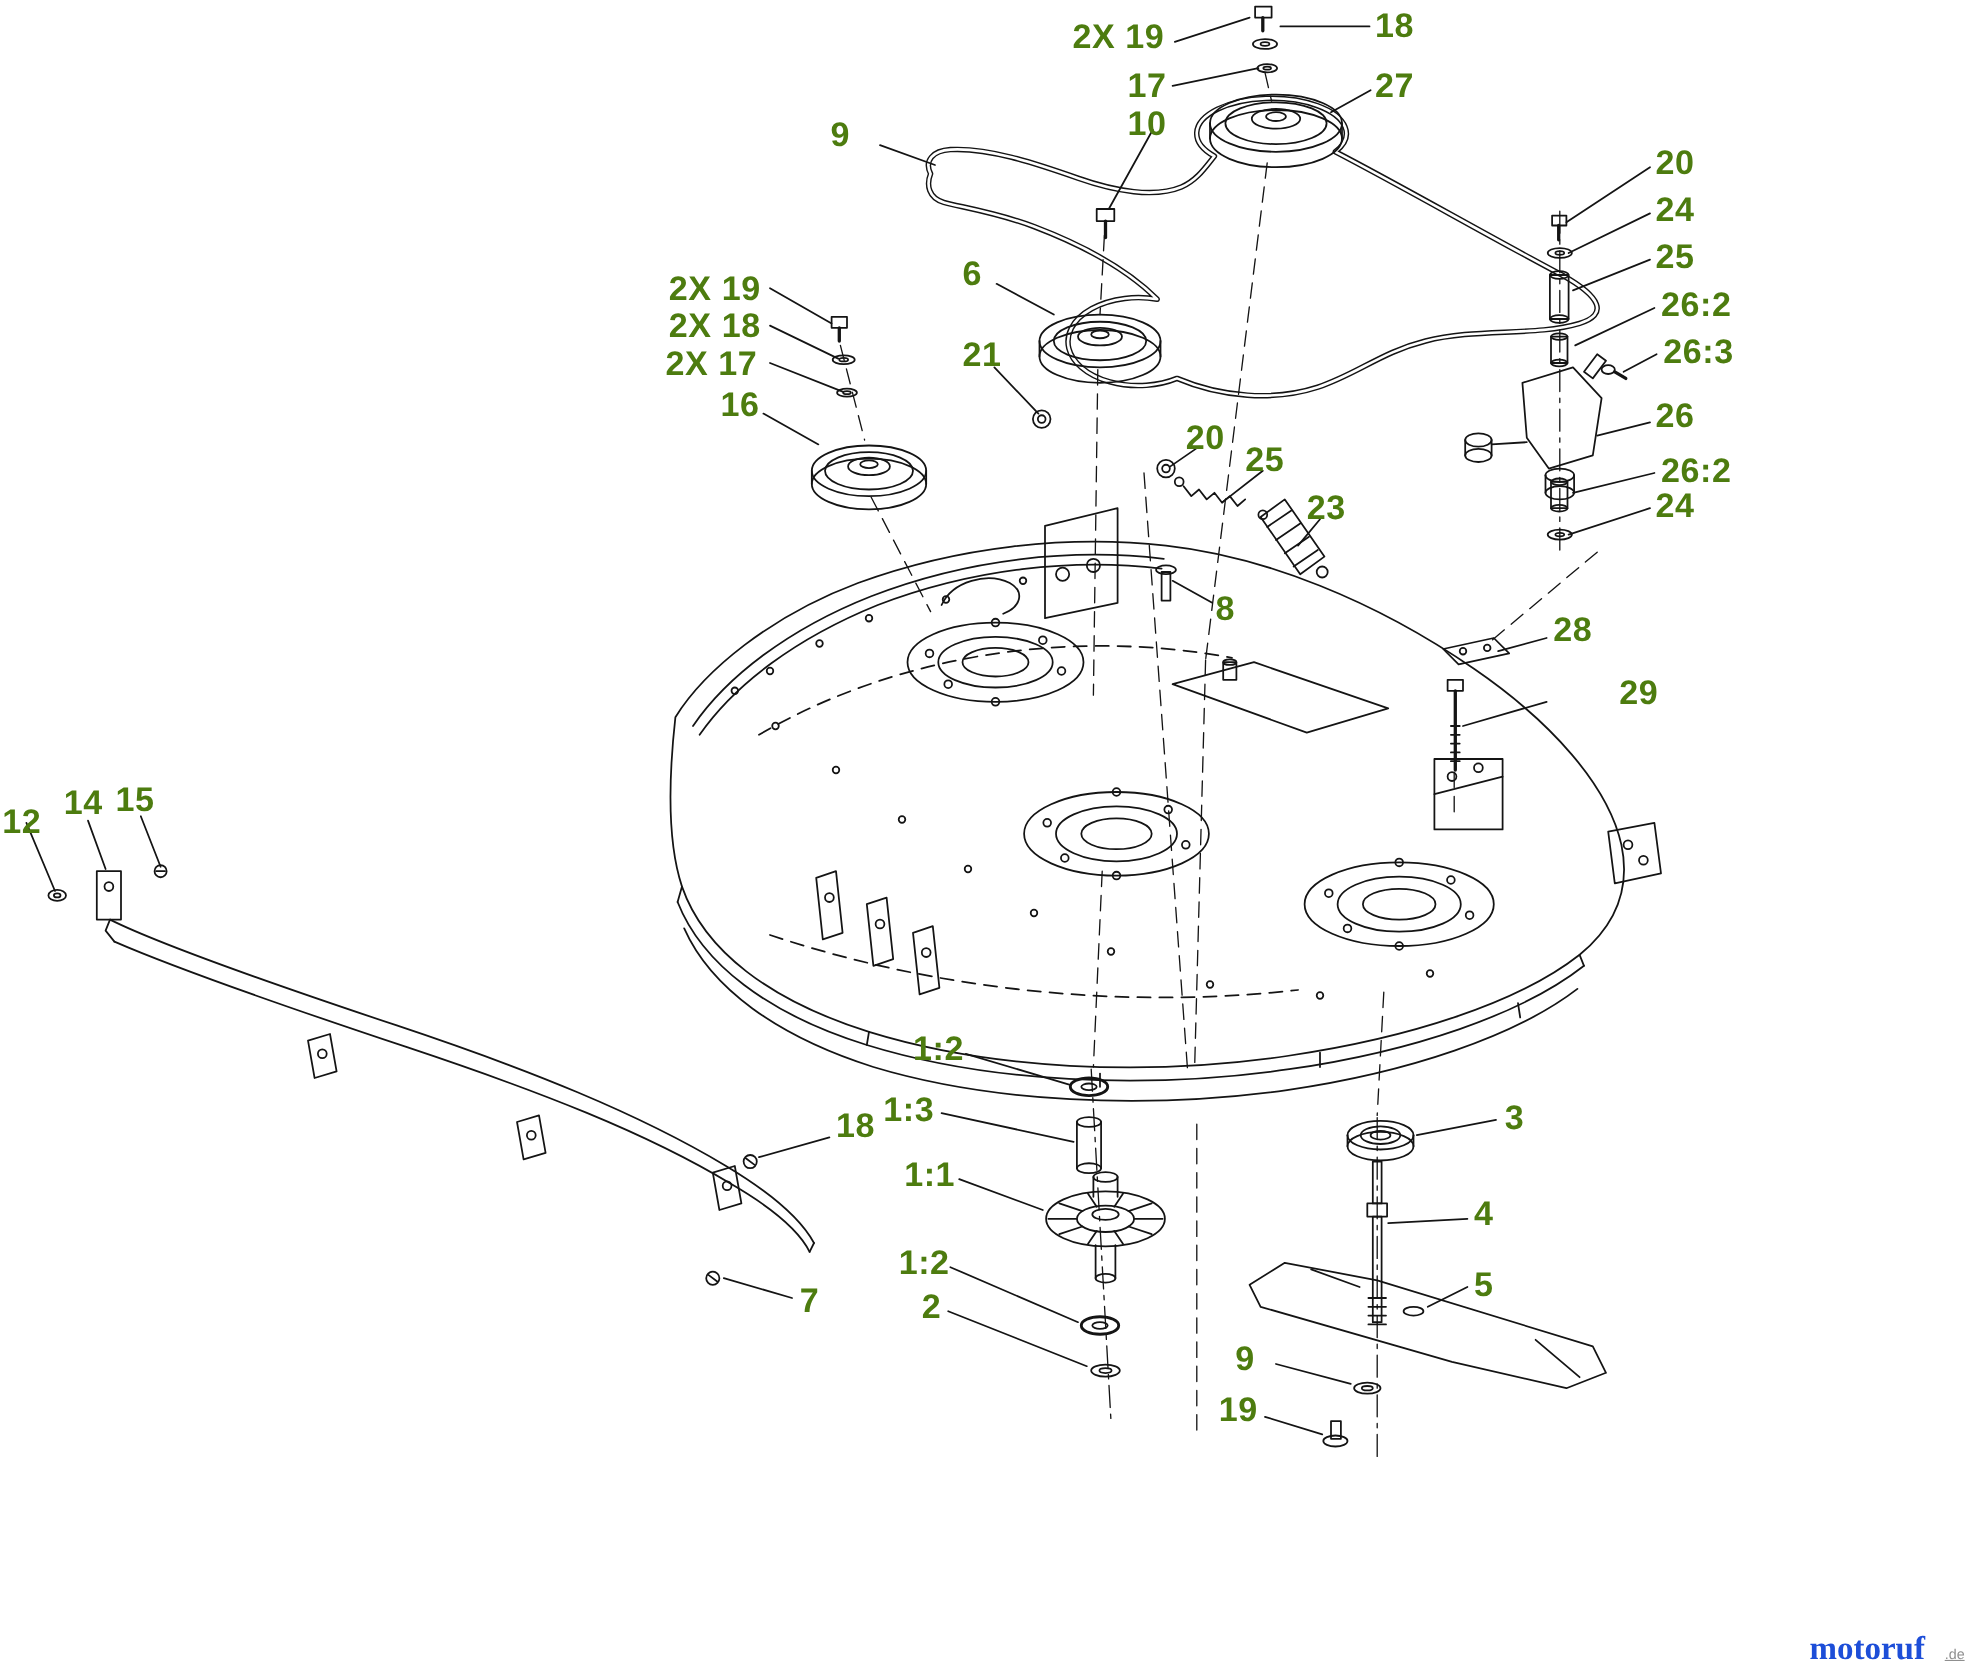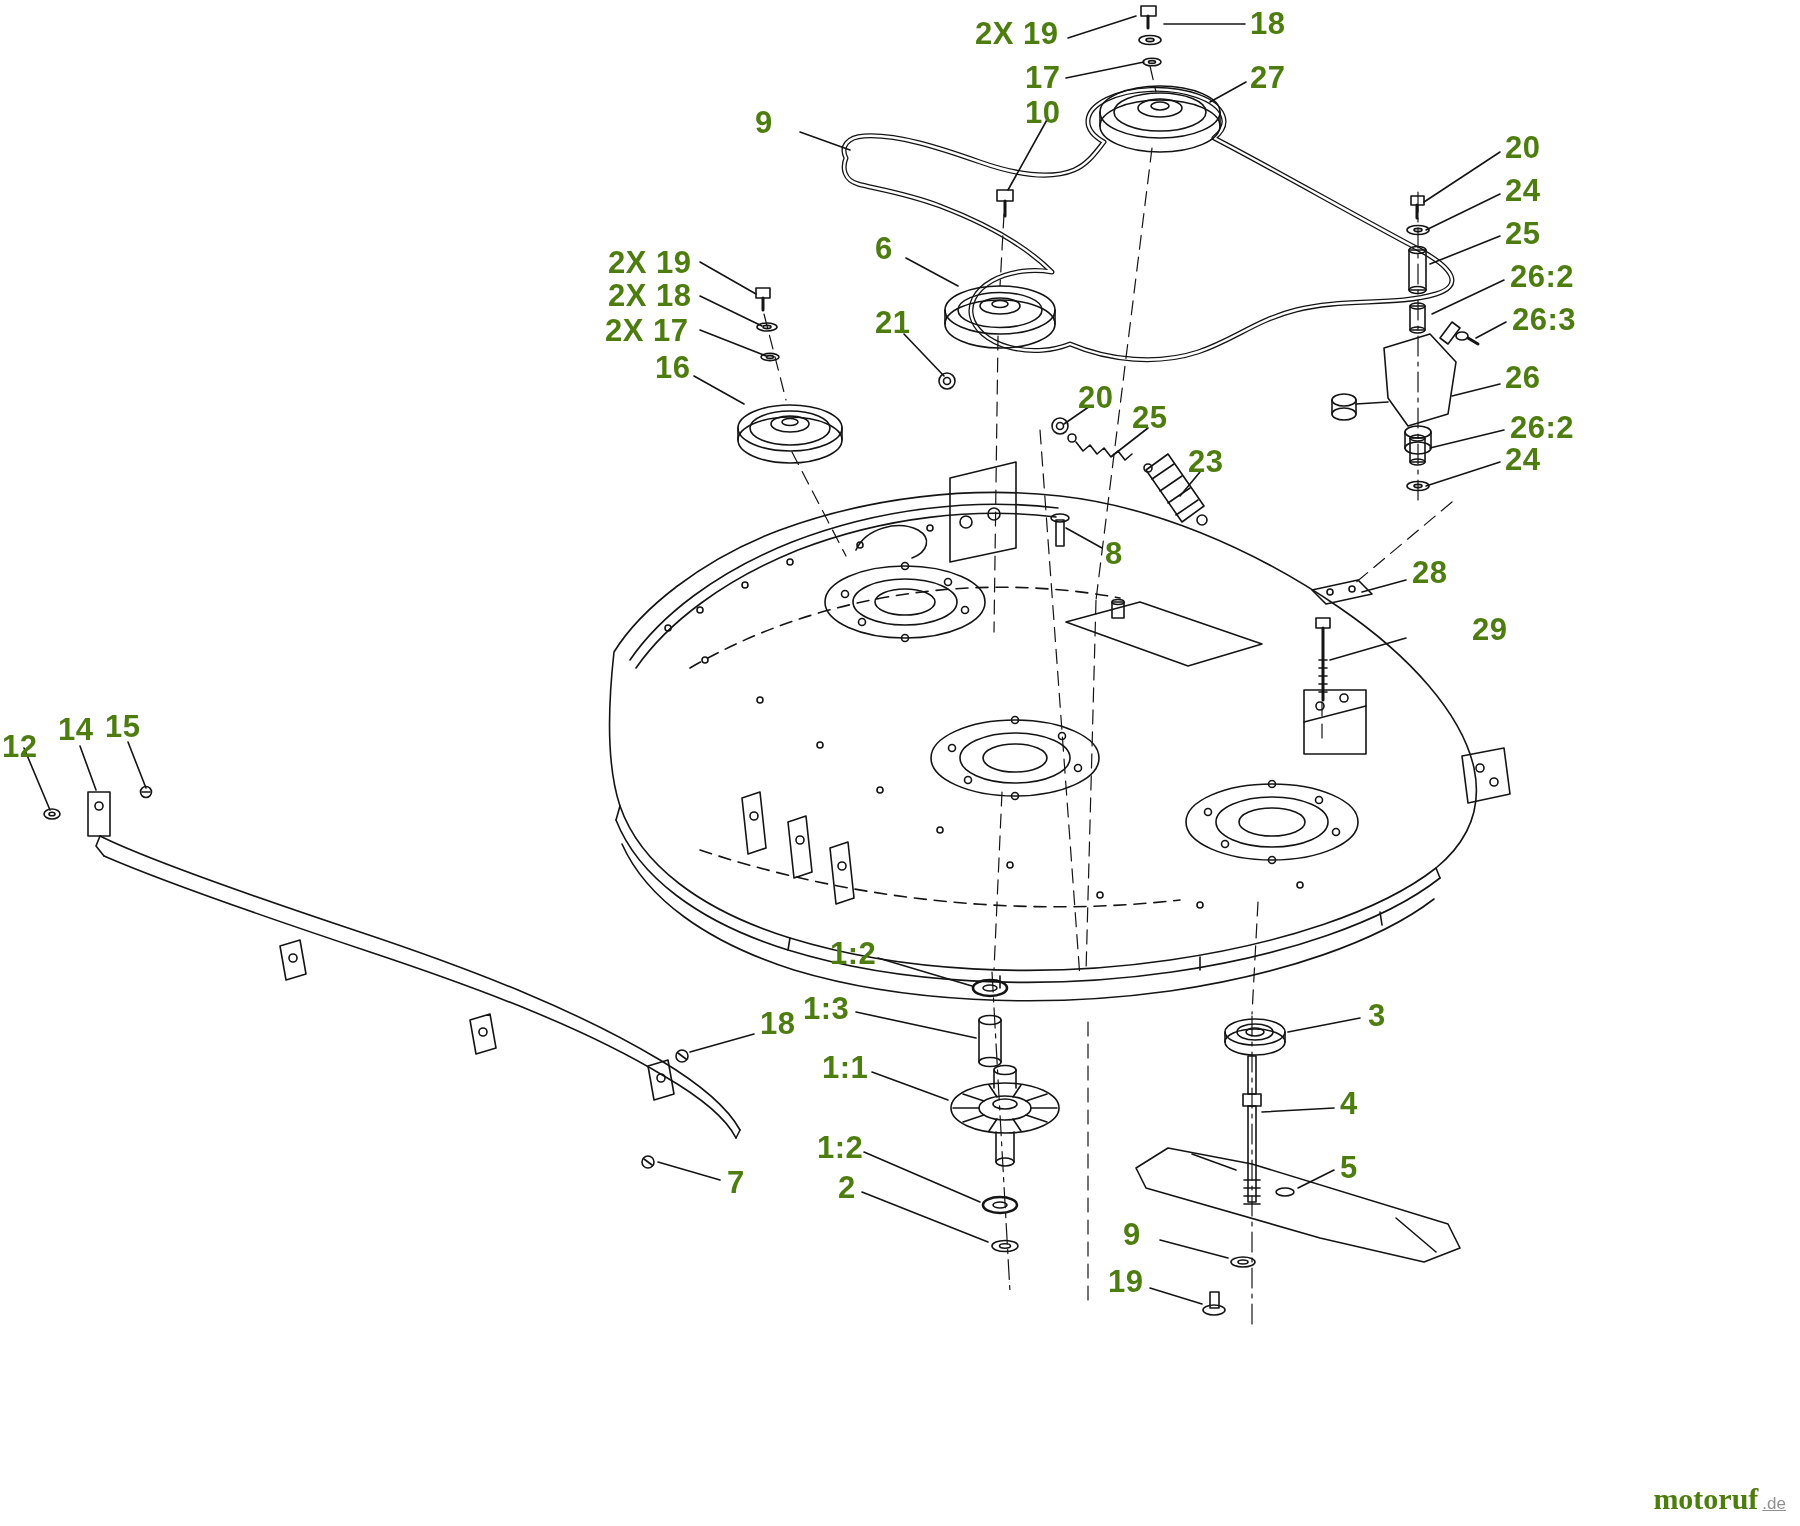--- a/index.html
+++ b/index.html
@@ -26,27 +26,27 @@
     position: absolute;
     right: 14px;
     bottom: 10px;
     display: flex;
     align-items: baseline;
   }
   .wm-brand {
     font-family: "Liberation Serif", serif;
     font-weight: 700;
     font-size: 30px;
-    color: #4d7c0f;
+    color: #1d4ed8;
   }
   .wm-suffix {
     font-family: "Liberation Sans", sans-serif;
-    font-size: 17px;
+    font-size: 13px;
     color: #8f8f8f;
-    margin-left: 4px;
+    margin-left: 18px;
     text-decoration: underline;
   }
 </style>
 </head>
 <body>
 
 <div class="stage">
 
   <svg width="1800" height="1526" viewBox="0 0 1800 1526" fill="none" stroke="#141414" stroke-width="1.6" stroke-linecap="round" stroke-linejoin="round">
 

